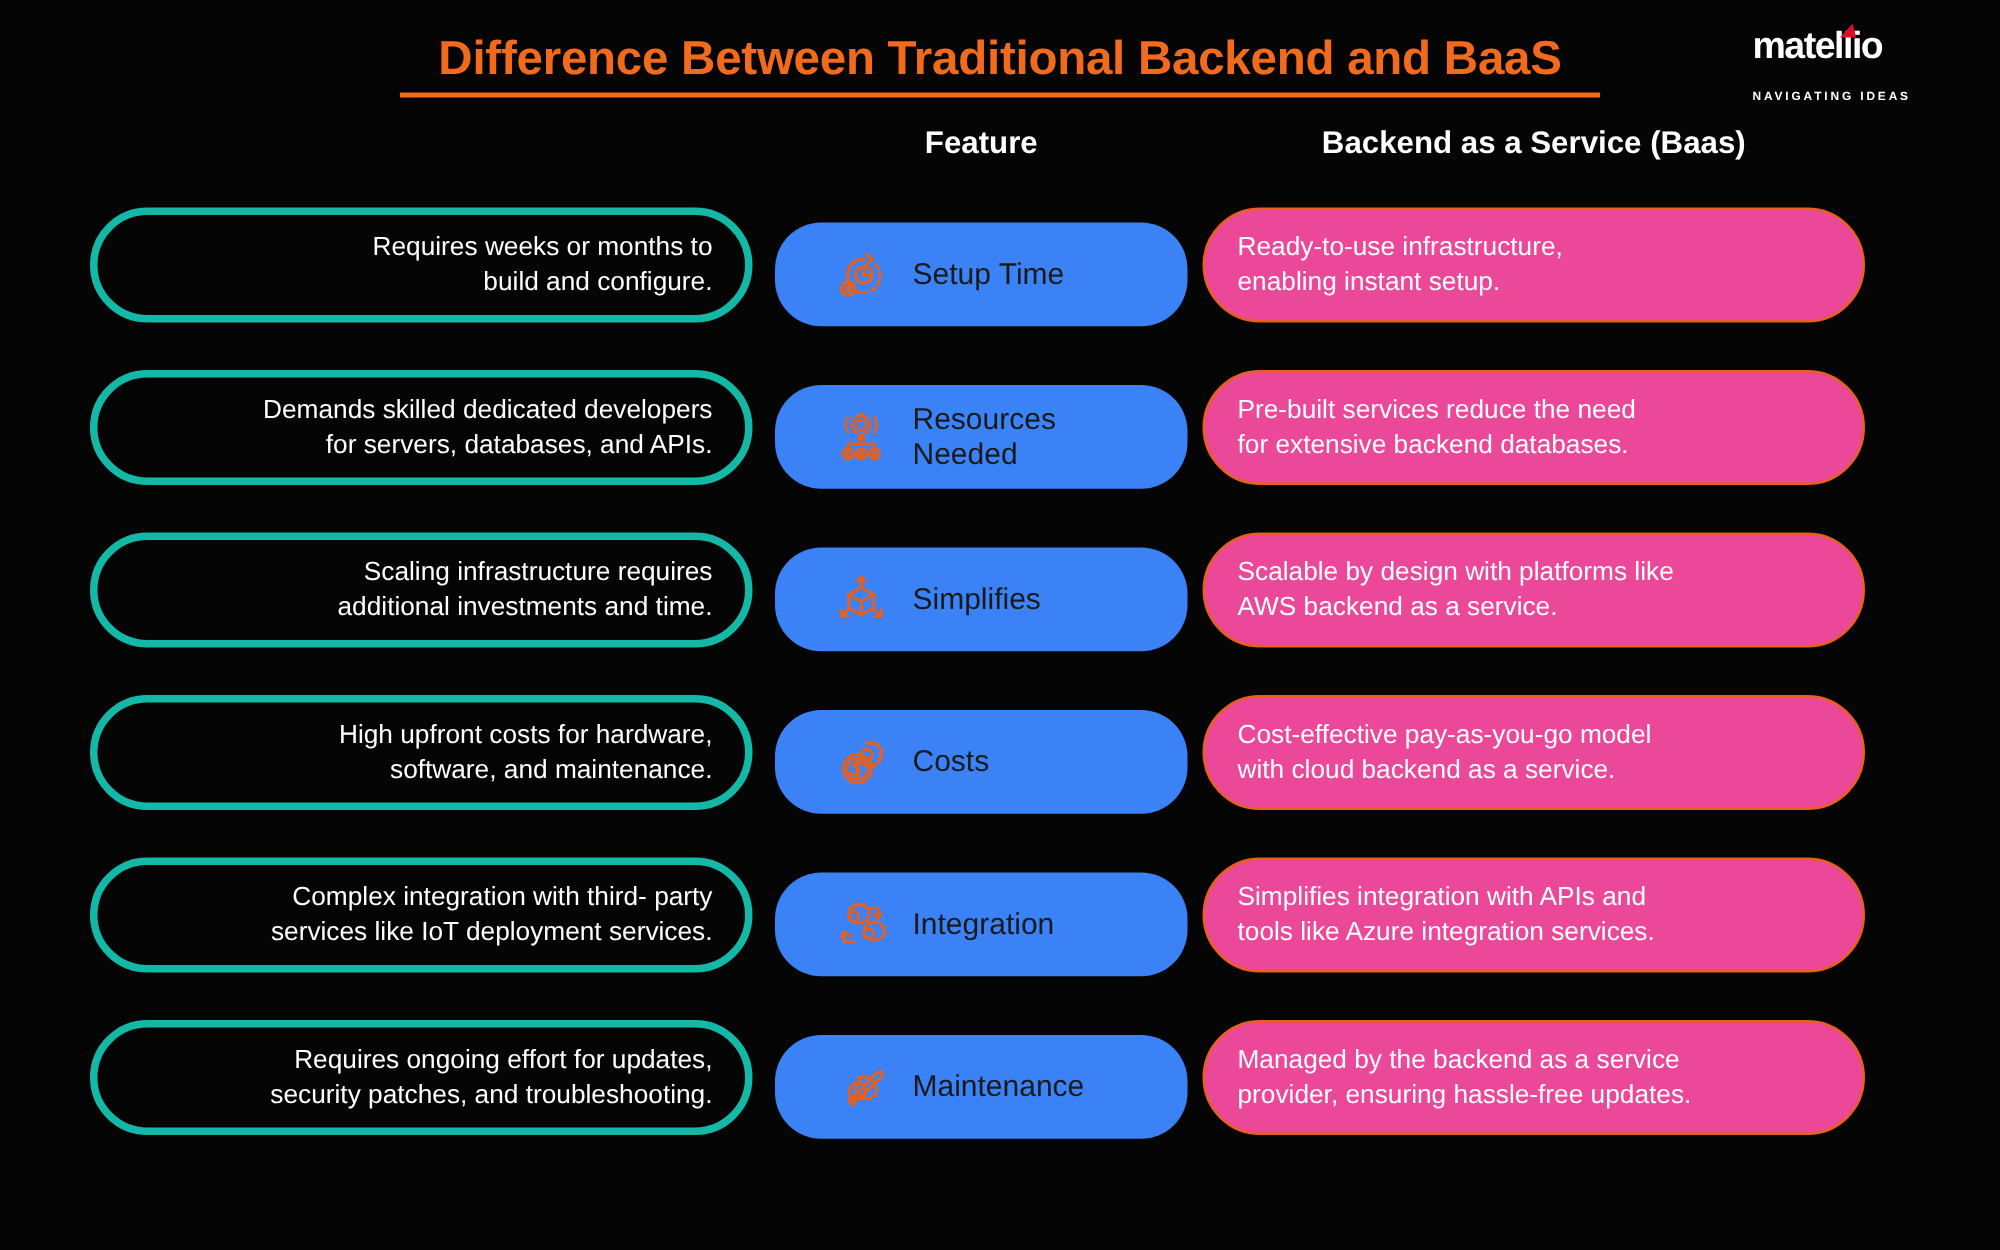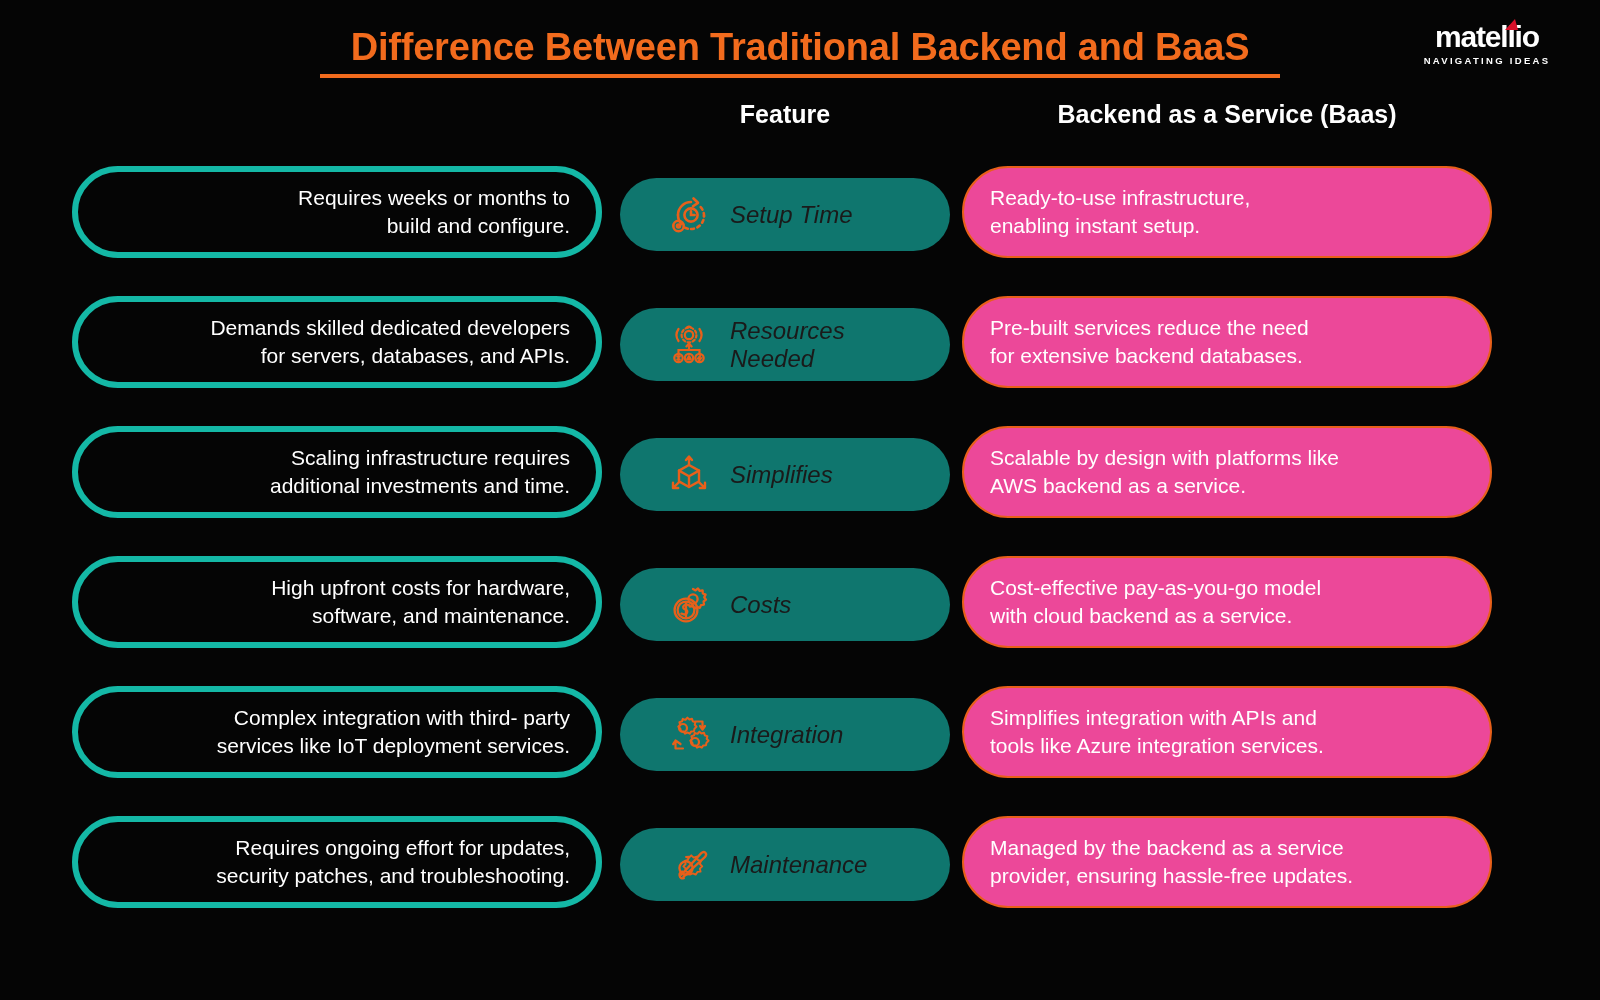--- a/index.html
+++ b/index.html
@@ -39,42 +39,42 @@
     height: 4px;
     background: #F26B1D;
   }
 
   
   .logo {
     position: absolute;
     right: 28px;
     top: 22px;
     width: 170px;
-    text-align: center;
+    text-align: left;
   }
   .logo-word {
     position: relative;
     display: inline-block;
     font-size: 30px;
     font-weight: bold;
     color: #FFFFFF;
     letter-spacing: -1.2px;
     line-height: 1;
   }
   .logo-accent {
     position: absolute;
     left: 70px;
     top: -3px;
     width: 0; height: 0;
     border-left: 10px solid transparent;
     border-right: 3px solid transparent;
     border-bottom: 11px solid #D8102A;
   }
   .logo-tag {
-    margin-top: 3px;
+    margin-top: 20px;
     font-size: 9.5px;
     font-weight: bold;
     color: #FFFFFF;
     letter-spacing: 2.3px;
   }
 
   
   .col-headers {
     position: relative;
     height: 48px;
@@ -141,26 +141,25 @@
     font-size: 21px;
     line-height: 1.32;
     text-align: left;
     white-space: pre-line;
   }
 
   .pill-center {
     left: 620px;
     width: 330px;
     top: 18px;
-    height: 73px;
+    height: 83px;
     border-radius: 37px;
-    background: #0f766e;
+    background: #3b82f6;
     justify-content: flex-start;
     padding-left: 44px;
-    font-style: italic;
   }
   .pill-center .feature-icon {
     width: 50px;
     height: 50px;
     flex: 0 0 50px;
     display: flex;
     align-items: center;
     justify-content: center;
   }
   .pill-center .feature-icon svg { display: block; }

